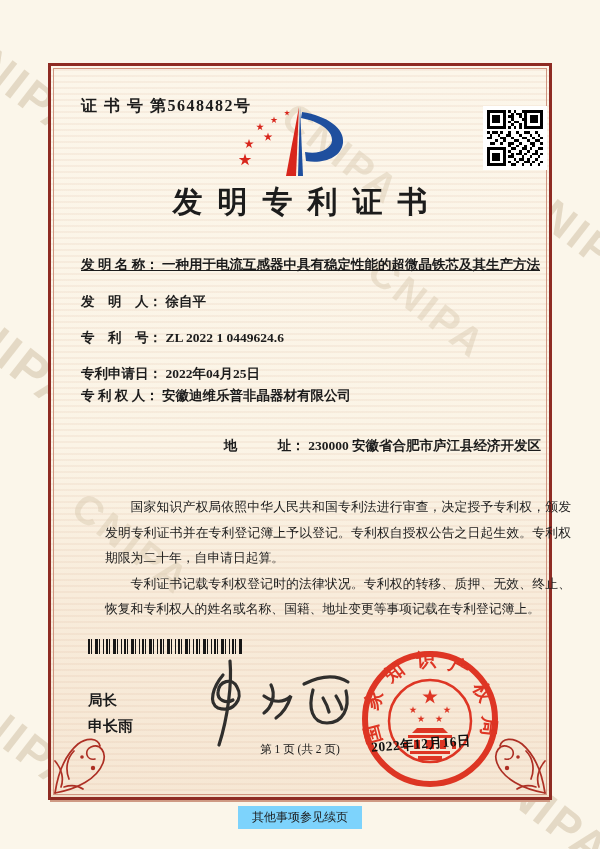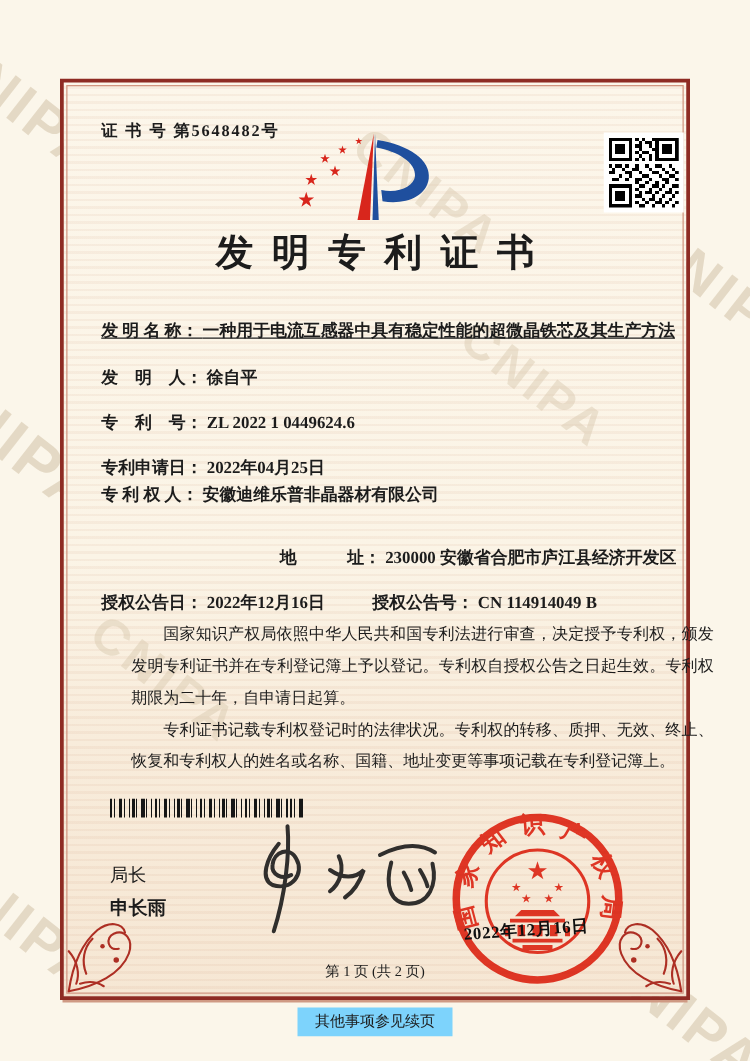--- a/index.html
+++ b/index.html
@@ -25,21 +25,21 @@
     box-sizing:border-box;border:3px solid #8e2b23;
     box-shadow:0 4px 0 -2px #cf9a84;
     background-image:
       repeating-linear-gradient(0deg, rgba(205,150,120,0.10) 0 2px, rgba(0,0,0,0) 2px 6px),
       linear-gradient(180deg,#fcf6ea 0%,#fbf4e6 52%,#f8ecdb 72%,#f6e7d4 100%);
   }
   .frame::before{
     content:"";position:absolute;inset:2px;border:1px solid #d19580;pointer-events:none;
   }
   .cert-no{
-    position:absolute;left:30px;top:30px;font-size:13px;font-weight:bold;letter-spacing:1.5px;
+    position:absolute;left:30px;top:30px;font-size:16px;font-weight:bold;letter-spacing:1.5px;
   }
   .logo{position:absolute;left:188px;top:38px;}
   .qr{
     position:absolute;left:432px;top:40px;width:64px;height:64px;background:#fff;
     display:flex;align-items:center;justify-content:center;
   }
   .title{
     position:absolute;left:0;top:116px;width:100%;text-align:center;
     font-size:30px;font-weight:bold;letter-spacing:15px;text-indent:15px;
   }
@@ -58,31 +58,31 @@
   .paras p{margin:0;text-indent:2em;}
   .barcode{
     position:absolute;left:37px;top:573px;width:155px;height:15px;
     background-image:repeating-linear-gradient(90deg,
       #161616 0 2px, rgba(0,0,0,0) 2px 3px,
       #161616 3px 4px, rgba(0,0,0,0) 4px 7px,
       #161616 7px 10px, rgba(0,0,0,0) 10px 11px,
       #161616 11px 12px, rgba(0,0,0,0) 12px 15px,
       #161616 15px 16px, rgba(0,0,0,0) 16px 18px);
   }
-  .director-title{position:absolute;left:37px;top:625px;font-size:14.5px;font-weight:normal;}
+  .director-title{position:absolute;left:37px;top:625px;font-size:14.5px;font-weight:bold;}
   .director-name{position:absolute;left:37px;top:651px;font-size:15px;font-weight:bold;}
   .signature{position:absolute;left:134px;top:589px;}
   .seal{position:absolute;left:309px;top:583px;mix-blend-mode:multiply;opacity:0.95;}
   .seal-date{
     position:absolute;left:320px;top:668px;width:140px;
     font-size:13.5px;font-weight:bold;color:#101010;letter-spacing:0.5px;
     transform:rotate(-4deg);white-space:nowrap;
   }
   .page-info{
-    position:absolute;left:0;top:704px;width:100%;text-align:center;font-size:11.5px;
+    position:absolute;left:0;top:676px;width:100%;text-align:center;font-size:11.5px;
   }
   .corner{position:absolute;bottom:2px;}
   .corner.right{right:2px;}
   .corner.left{left:2px;transform:scaleX(-1);}
   .footer-note{
     position:absolute;left:50%;top:806px;transform:translateX(-50%);
     background:#7dd3fc;padding:3px 14px;font-size:12px;white-space:nowrap;
   }
 </style>
 </head>
@@ -161,28 +161,20 @@
   </div>
   <div class="field-row" style="top:299px;">
     <span class="flabel">专利申请日： </span><span class="fvalue">2022年04月25日</span>
   </div>
   <div class="field-row" style="top:321px;">
     <span class="flabel">专 利 权 人： </span><span class="fvalue">安徽迪维乐普非晶器材有限公司</span>
   </div>
   <div class="field-row" style="top:371px;text-align:right;">
     <span class="flabel">地　　　址： </span><span class="fvalue">230000 安徽省合肥市庐江县经济开发区</span>
   </div>
-  <div class="field-row row-double" style="top:407px;">
-    <span class="pair1">
-      <span class="flabel">授权公告日： </span><span class="fvalue">2022年12月16日</span>
-    </span>
-    <span class="pair2">
-      <span class="flabel">授权公告号： </span><span class="fvalue">CN 114914049 B</span>
-    </span>
-  </div>
 
   <div class="paras">
     <p>国家知识产权局依照中华人民共和国专利法进行审查，决定授予专利权，颁发发明专利证书并在专利登记簿上予以登记。专利权自授权公告之日起生效。专利权期限为二十年，自申请日起算。</p>
     <p>专利证书记载专利权登记时的法律状况。专利权的转移、质押、无效、终止、恢复和专利权人的姓名或名称、国籍、地址变更等事项记载在专利登记簿上。</p>
   </div>
 
   <div class="barcode"></div>
 
   <div class="director-title">局长</div>
   <div class="director-name">申长雨</div>

